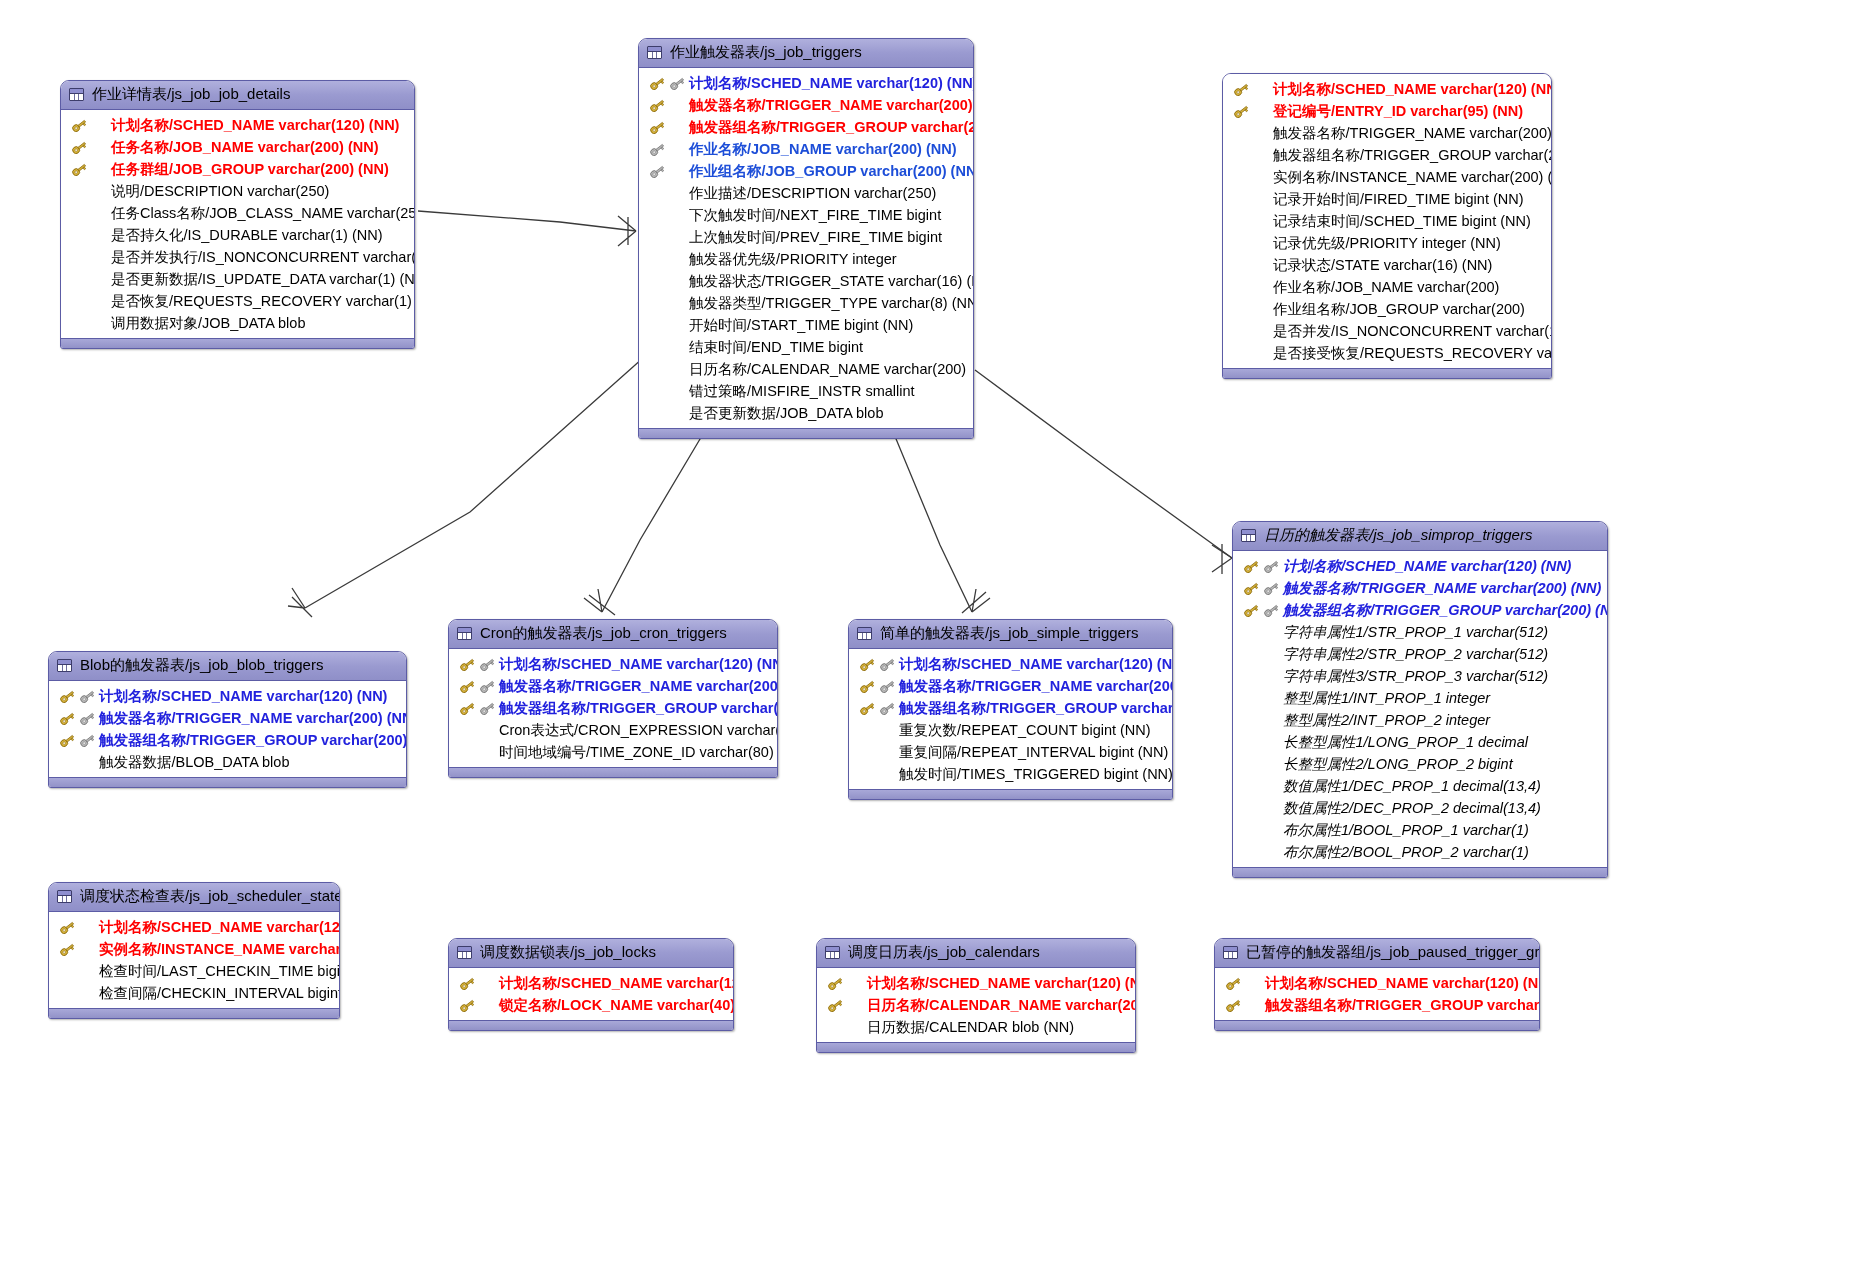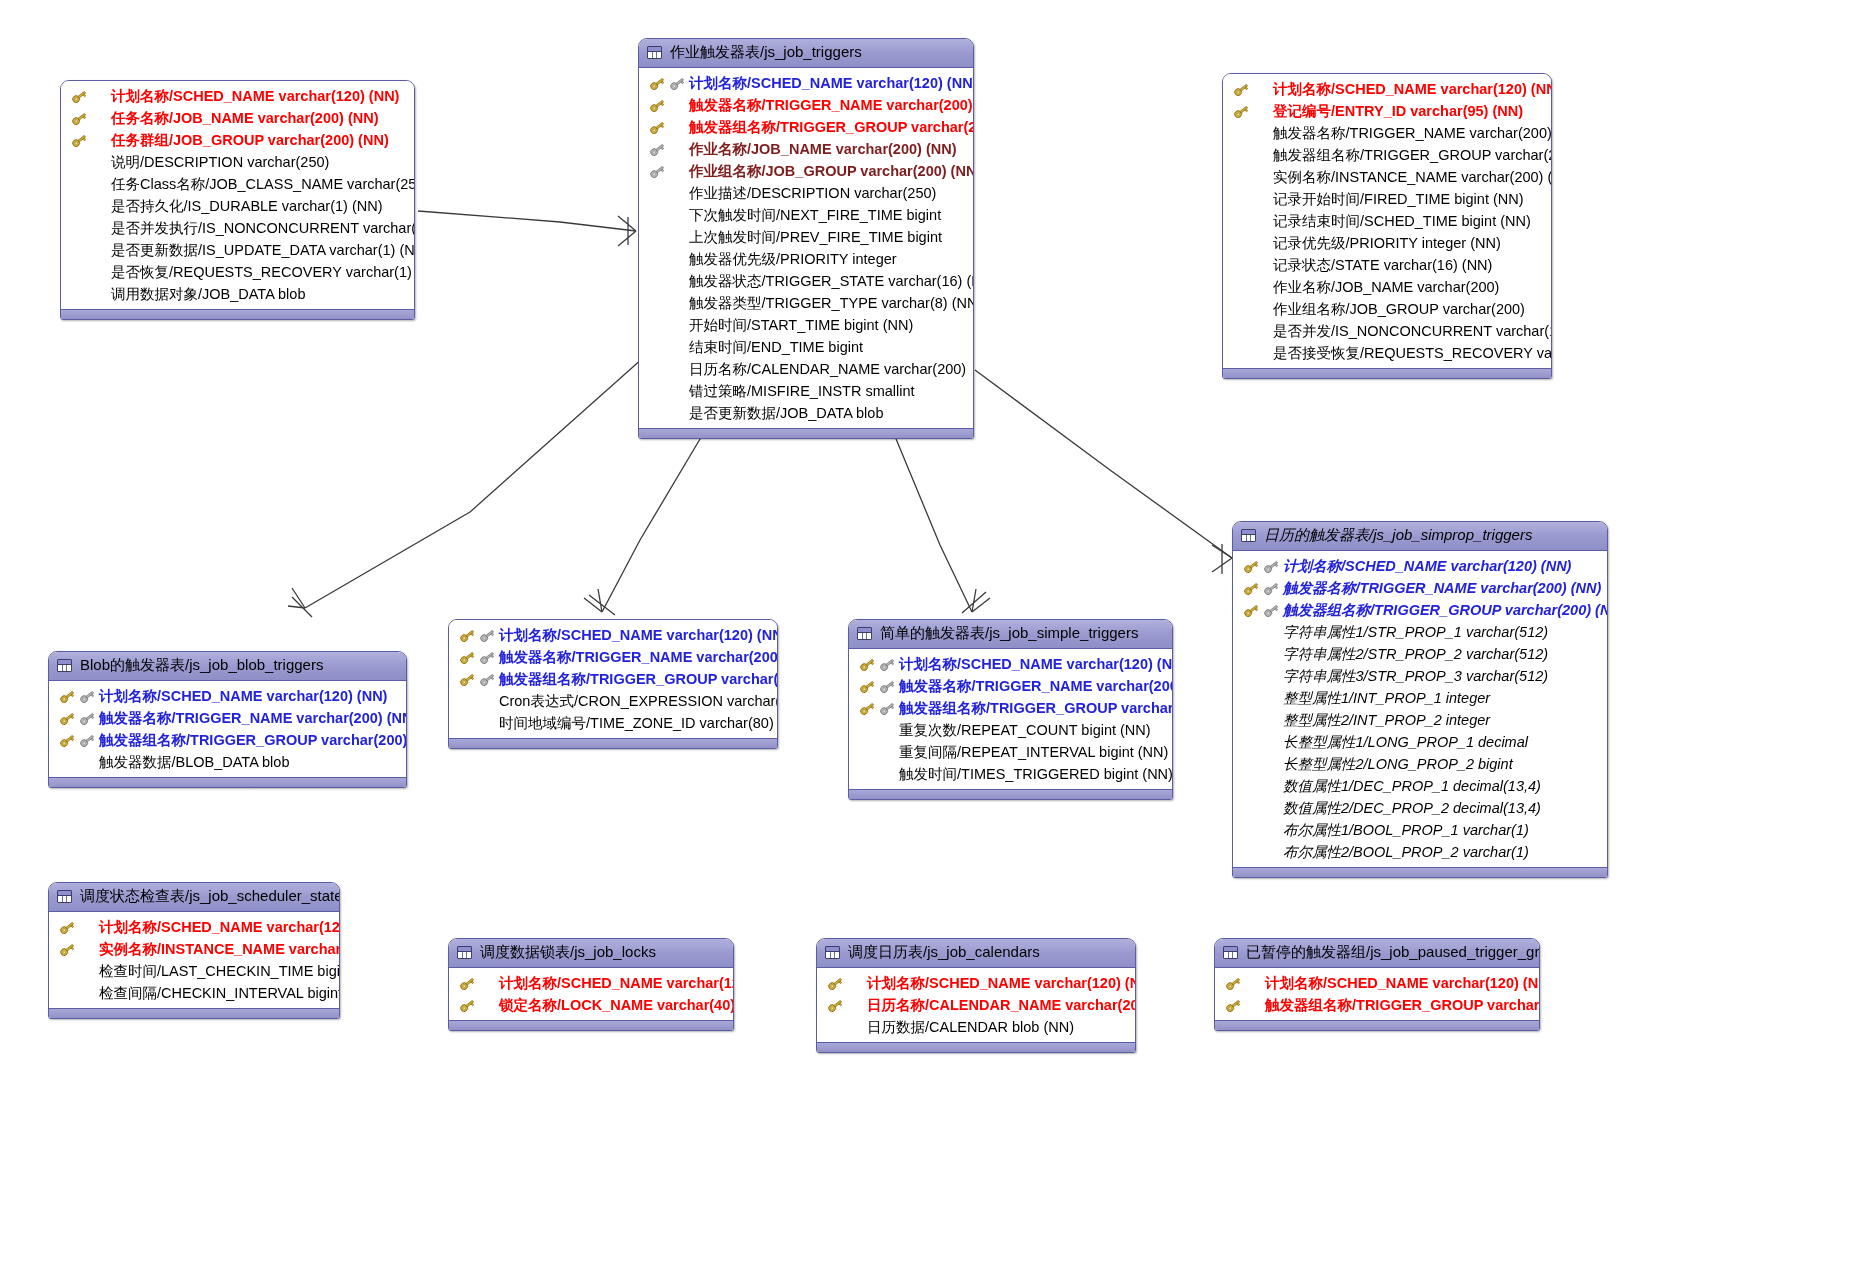--- a/index.html
+++ b/index.html
@@ -60,21 +60,21 @@
     font-size:14.5px;
     white-space:nowrap;
   }
   .keys { width:44px; flex:0 0 44px; display:flex; gap:3px; align-items:center; padding-left:4px; }
   .attr-text { line-height:1; }
 
   .k { width:17px; height:13px; position:relative; flex:0 0 auto; }
   .k svg { display:block; }
 
   .c-pk   { color:#ff0000; font-weight:bold; }
-  .c-fk   { color:#7f1d1d; font-weight:bold; }
+  .c-fk   { color:#1d4ed8; font-weight:bold; }
   .c-pkfk { color:#2222dd; font-weight:bold; }
   .c-plain{ color:#000000; font-weight:normal; }
 
   .entity-footer {
     height:10px;
     background:linear-gradient(to bottom,#a8a8d8 0%, #9292c8 100%);
     border-top:1px solid #5c5ca5;
   }
 </style>
 </head>
@@ -97,20 +97,24 @@
       <path d="M 894 434 L 940 545 L 972 612"></path>
       <path d="M 972 612 L 976 589 M 972 612 L 990 598 M 962 613 L 986 592"></path>
 
       <path d="M 975 370 L 1110 470 L 1232 558"></path>
       <path d="M 1232 558 L 1212 545 M 1232 558 L 1212 572 M 1222 544 L 1222 574"></path>
     </g>
   </svg>
 
   <div id="entities">
       <div class="entity" style="left: 60px; top: 80px; width: 355px;">
+        <div class="entity-header">
+          <span class="tbl-icon"></span>
+          <span class="entity-title">作业详情表/js_job_job_details</span>
+        </div>
         <div class="entity-body">
           <div class="attr">
             <span class="keys">
               <span class="k">
                 <svg width="17" height="13" viewBox="0 0 17 13">
                   <g transform="rotate(-38 8.5 6.5)">
                     <circle cx="4.2" cy="6.5" r="3.4" fill="#d8b43a" stroke="#8f6f12" stroke-width="0.9"></circle>
                     <circle cx="4.2" cy="6.5" r="1.25" fill="#ffffff" stroke="#8f6f12" stroke-width="0.6"></circle>
                     <rect x="7.2" y="5.5" width="8.2" height="2" fill="#d8b43a" stroke="#8f6f12" stroke-width="0.8"></rect>
                     <rect x="12.2" y="7.3" width="1.6" height="2.4" fill="#d8b43a" stroke="#8f6f12" stroke-width="0.7"></rect>
@@ -608,20 +612,24 @@
             <span class="attr-text c-pkfk">触发器组名称/TRIGGER_GROUP varchar(200) (NN)</span>
           </div>
           <div class="attr">
             <span class="keys"></span>
             <span class="attr-text c-plain">触发器数据/BLOB_DATA blob</span>
           </div>
         </div>
         <div class="entity-footer"></div>
       </div>
       <div class="entity" style="left: 448px; top: 619px; width: 330px;">
+        <div class="entity-header">
+          <span class="tbl-icon"></span>
+          <span class="entity-title">Cron的触发器表/js_job_cron_triggers</span>
+        </div>
         <div class="entity-body">
           <div class="attr">
             <span class="keys">
               <span class="k">
                 <svg width="17" height="13" viewBox="0 0 17 13">
                   <g transform="rotate(-38 8.5 6.5)">
                     <circle cx="4.2" cy="6.5" r="3.4" fill="#d8b43a" stroke="#8f6f12" stroke-width="0.9"></circle>
                     <circle cx="4.2" cy="6.5" r="1.25" fill="#ffffff" stroke="#8f6f12" stroke-width="0.6"></circle>
                     <rect x="7.2" y="5.5" width="8.2" height="2" fill="#d8b43a" stroke="#8f6f12" stroke-width="0.8"></rect>
                     <rect x="12.2" y="7.3" width="1.6" height="2.4" fill="#d8b43a" stroke="#8f6f12" stroke-width="0.7"></rect>

